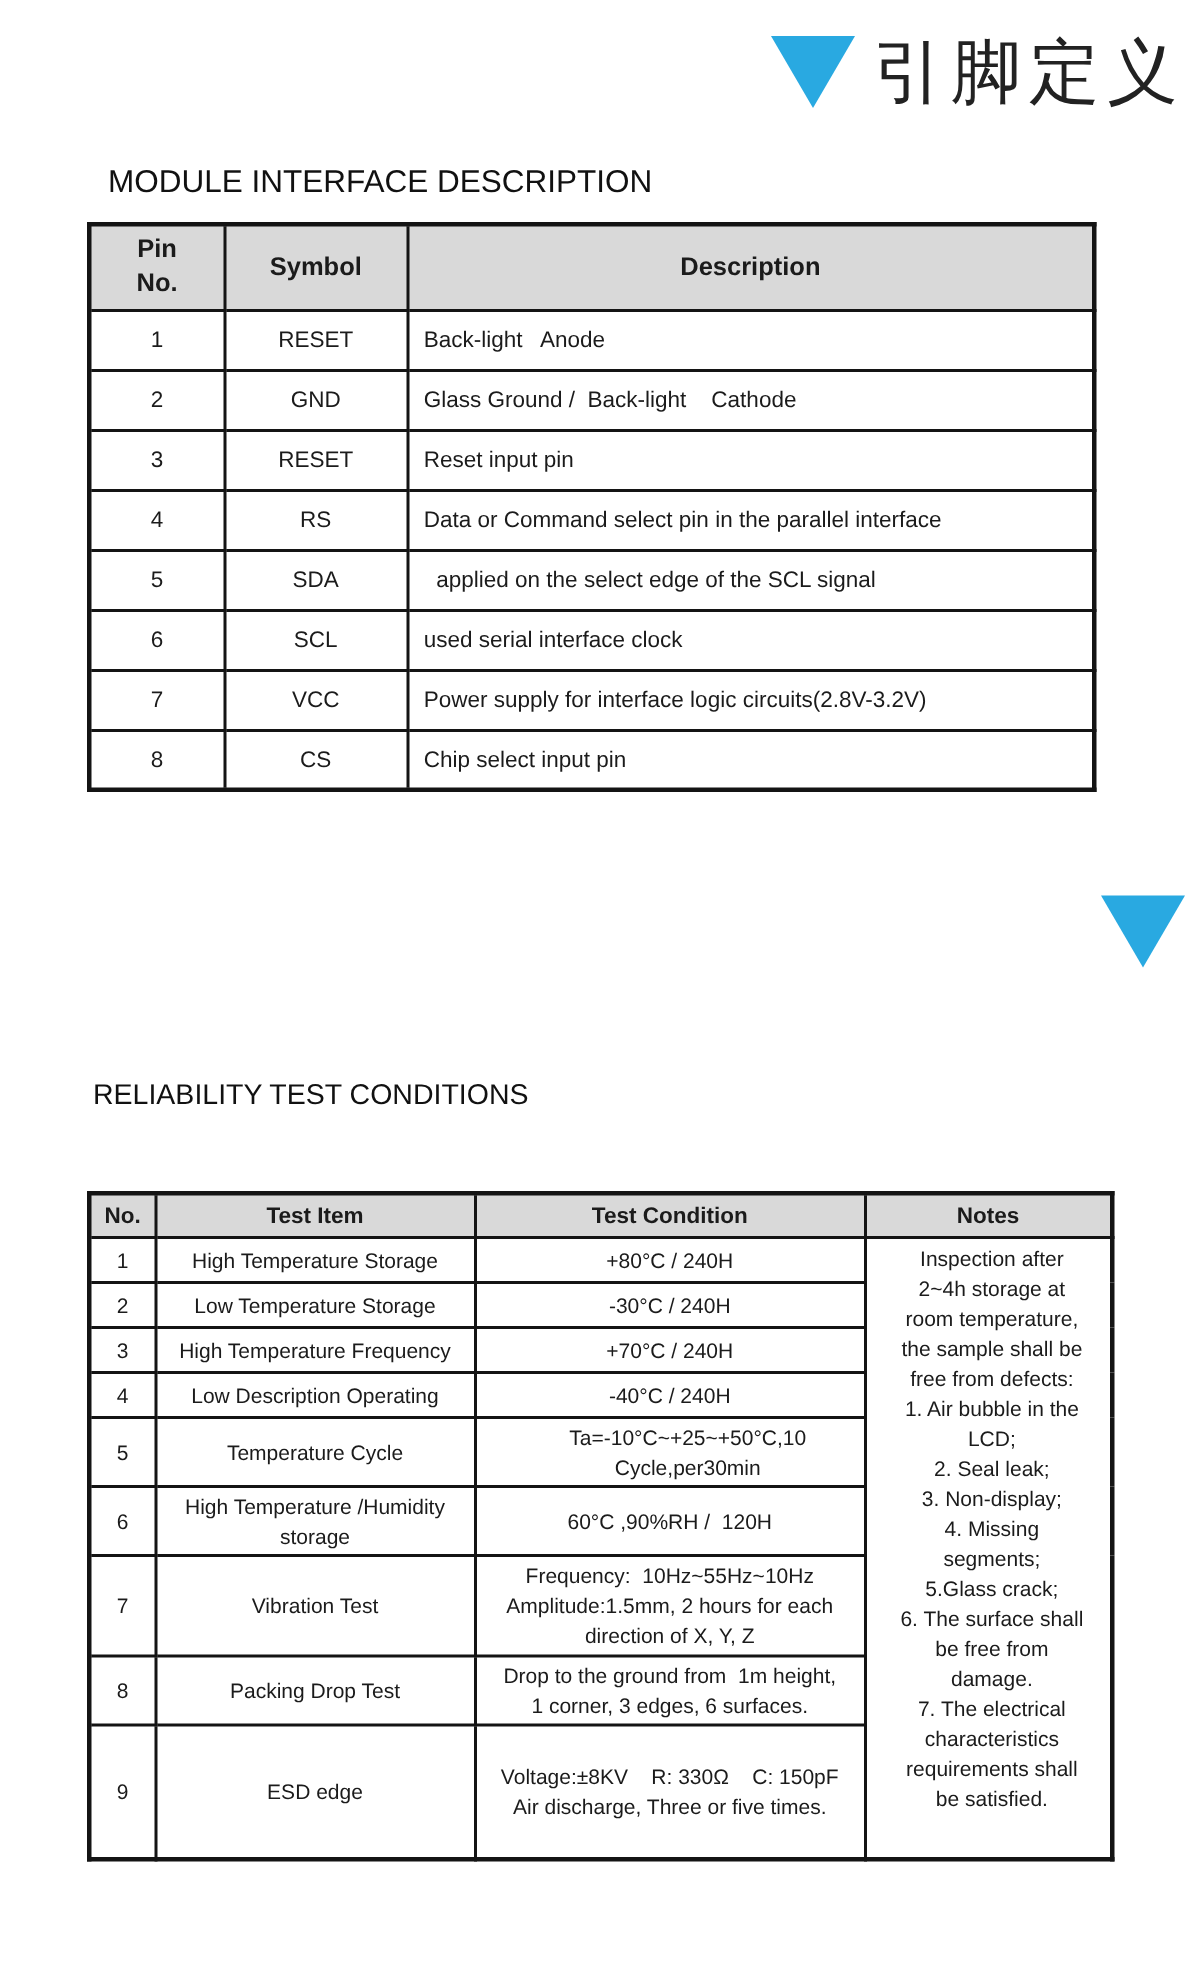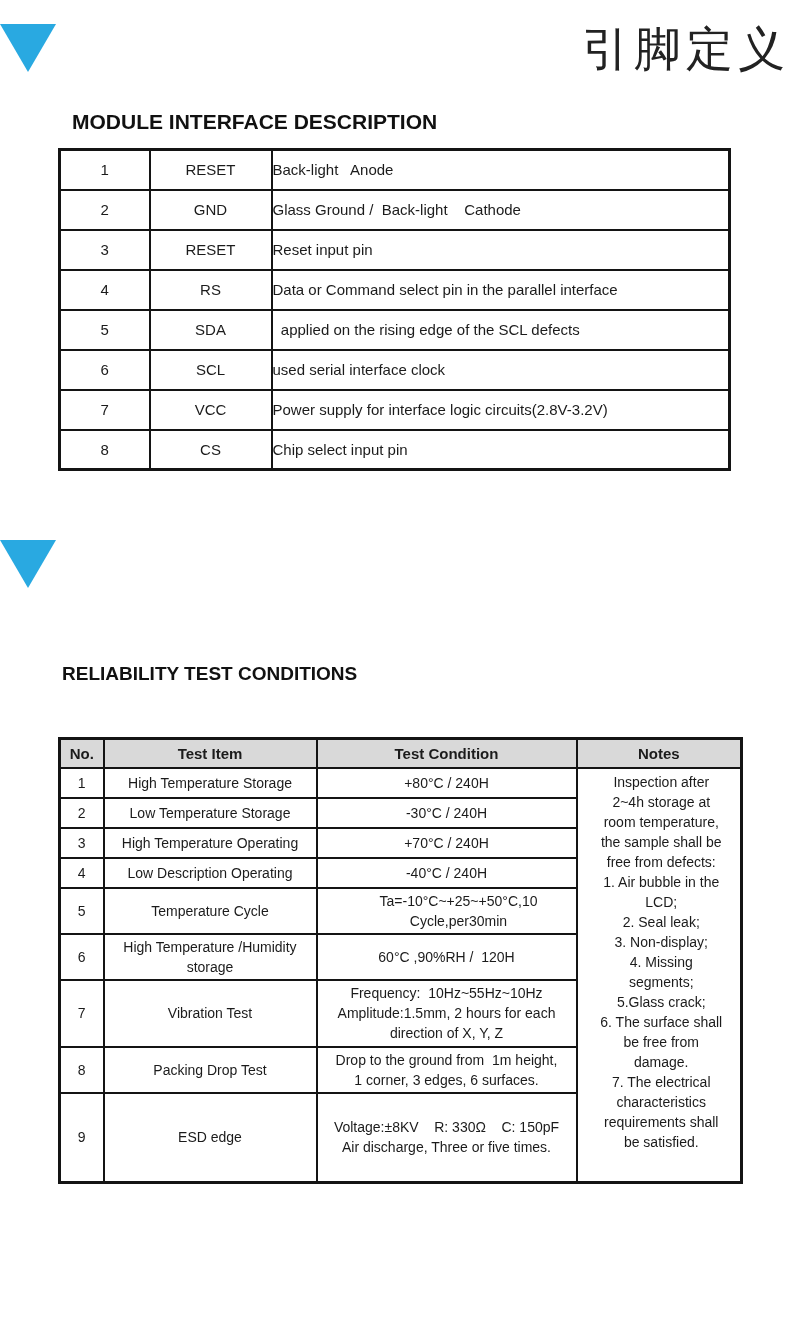--- a/index.html
+++ b/index.html
@@ -1,41 +1,41 @@
 <!DOCTYPE html>
 <html><head>
 <meta charset="utf-8">
 <style>
   * { margin: 0; padding: 0; box-sizing: border-box; }
   html, body { width: 790px; height: 1317px; background: #ffffff; overflow: hidden;
     font-family: "Liberation Sans", sans-serif; color: #1b1b1b; }
 
   
-  .section-banner { display: flex; justify-content: space-between; align-items: center; gap: 12px; }
+  .section-banner { display: flex; justify-content: flex-end; align-items: center; gap: 12px; }
   .banner-1 { margin-top: 16px; height: 64px; }
   .banner-2 { margin-top: 60px; height: 66px; }
   .tri { width: 0; height: 0; border-left: 28px solid transparent; border-right: 28px solid transparent;
     border-top: 48px solid #29a9e1; }
   .cn-title { font-family: "DejaVu Sans", sans-serif; font-size: 47px; font-weight: 400;
     letter-spacing: 5px; color: #222; line-height: 1; }
 
   
-  .en-heading-1 { margin: 30px 0 0 72px; font-size: 21px; font-weight: bold; color: #111; }
-  .en-heading-2 { margin: 66px 0 0 62px; font-size: 19px; font-weight: bold; color: #111; }
+  .en-heading-1 { margin: 30px 0 0 72px; font-size: 21px; font-weight: normal; color: #111; }
+  .en-heading-2 { margin: 66px 0 0 62px; font-size: 19px; font-weight: normal; color: #111; }
 
   
   table { border-collapse: collapse; table-layout: fixed; border: 3px solid #141414; }
   td, th { border: 2px solid #141414; white-space: pre-wrap; vertical-align: middle; }
 
   .pin-table { margin: 14px 0 0 58px; width: 670px; }
   .pin-table th { background: #d9d9d9; font-size: 17px; font-weight: bold; text-align: center;
     height: 57px; line-height: 1.35; }
   .pin-table td { height: 40px; font-size: 15px; }
   .pin-table .c-center { text-align: center; }
-  .pin-table .c-desc { text-align: left; }
+  .pin-table .c-desc { text-align: left; padding-left: 10px; }
 
   .rel-table { margin: 52px 0 0 58px; width: 682px; }
   .rel-table th { background: #d9d9d9; font-size: 15px; font-weight: bold; text-align: center;
     height: 29px; }
   .rel-table td { font-size: 14px; text-align: center; line-height: 20px; }
   .r30 { height: 30px; } .r46 { height: 46px; } .r67 { height: 67px; } .r90 { height: 90px; }
   .cond-left { text-align: left; padding-left: 24px; }
   .notes-cell { vertical-align: top; text-align: left; padding: 3px 2px 3px 7px;
     font-size: 14.5px; line-height: 21.5px; }
 </style>
@@ -49,20 +49,26 @@
 
 <div class="en-heading-1">MODULE INTERFACE DESCRIPTION</div>
 
 <table class="pin-table">
   <colgroup>
       <col style="width:90px">
       <col style="width:122px">
       <col style="width:458px">
     </colgroup>
   <tbody>
+      <tr>
+    <th>Pin
+No.</th>
+    <th>Symbol</th>
+    <th>Description</th>
+  </tr>
   <tr>
     <td class="c-center">1</td>
     <td class="c-center">RESET</td>
     <td class="c-desc">Back-light   Anode</td>
   </tr>
   <tr>
     <td class="c-center">2</td>
     <td class="c-center">GND</td>
     <td class="c-desc">Glass Ground /  Back-light    Cathode</td>
   </tr>
@@ -72,21 +78,21 @@
     <td class="c-desc">Reset input pin</td>
   </tr>
   <tr>
     <td class="c-center">4</td>
     <td class="c-center">RS</td>
     <td class="c-desc">Data or Command select pin in the parallel interface</td>
   </tr>
   <tr>
     <td class="c-center">5</td>
     <td class="c-center">SDA</td>
-    <td class="c-desc">  applied on the rising edge of the SCL defects</td>
+    <td class="c-desc">  applied on the select edge of the SCL signal</td>
   </tr>
   <tr>
     <td class="c-center">6</td>
     <td class="c-center">SCL</td>
     <td class="c-desc">used serial interface clock</td>
   </tr>
   <tr>
     <td class="c-center">7</td>
     <td class="c-center">VCC</td>
     <td class="c-desc">Power supply for interface logic circuits(2.8V-3.2V)</td>
@@ -143,21 +149,21 @@
 requirements shall
 be satisfied.</td>
   </tr>
   <tr class="r30">
     <td>2</td>
     <td>Low Temperature Storage</td>
     <td>-30°C / 240H</td>
   </tr>
   <tr class="r30">
     <td>3</td>
-    <td>High Temperature Operating</td>
+    <td>High Temperature Frequency</td>
     <td>+70°C / 240H</td>
   </tr>
   <tr class="r30">
     <td>4</td>
     <td>Low Description Operating</td>
     <td>-40°C / 240H</td>
   </tr>
   <tr class="r46">
     <td>5</td>
     <td>Temperature Cycle</td>

